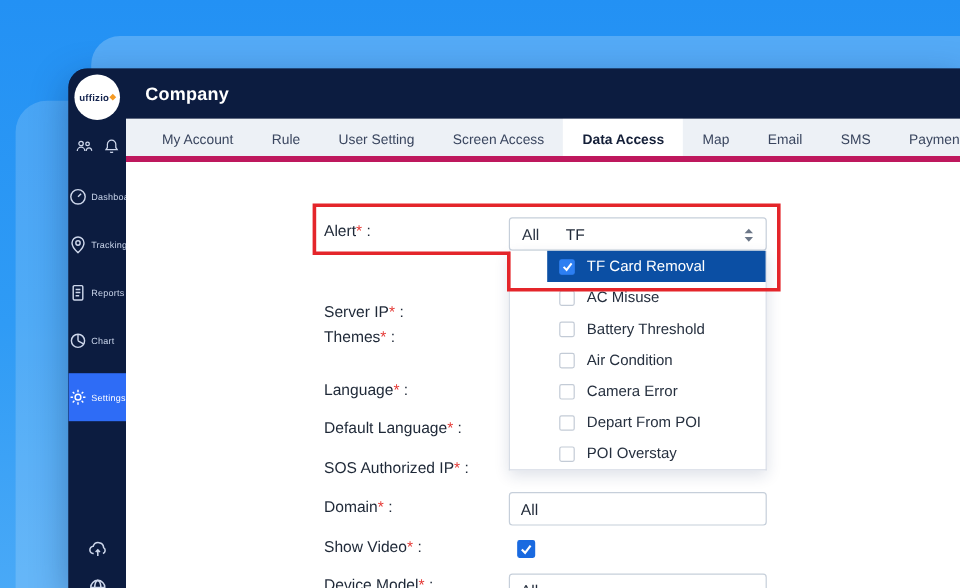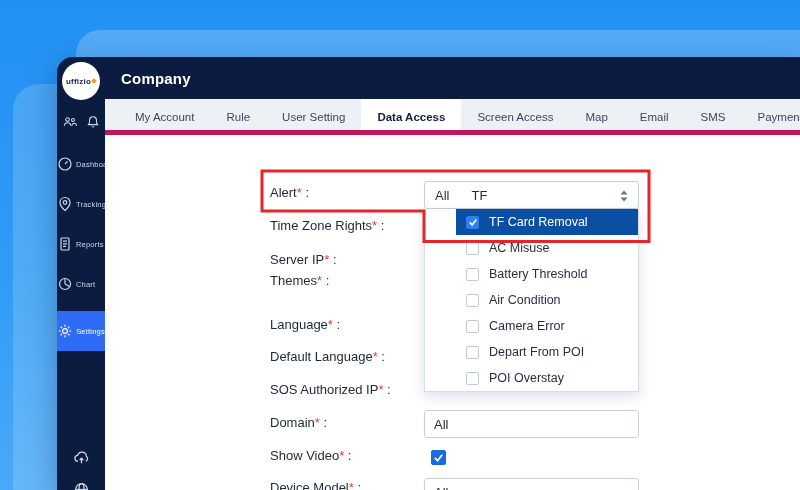--- a/index.html
+++ b/index.html
@@ -201,31 +201,30 @@
     <div class="header">
       <span class="header-title">Company</span>
     </div>
 
     <div class="main">
 
       <div class="tabs">
         <span class="tab">My Account</span>
         <span class="tab">Rule</span>
         <span class="tab">User Setting</span>
+        <span class="tab">Screen Access</span>
         <span class="tab active">Data Access</span>
-        <span class="tab">Screen Access</span>
         <span class="tab">Map</span>
         <span class="tab">Email</span>
         <span class="tab">SMS</span>
         <span class="tab">Payment Gateway</span>
 
       </div>
 
       <div class="form-label lbl-0"><span>Alert</span><span class="req">*</span> <span>:</span></div>
-      <div class="form-label lbl-1"><span>Time Zone Rights</span><span class="req">*</span> <span>:</span></div>
       <div class="form-label lbl-2"><span>Server IP</span><span class="req">*</span> <span>:</span></div>
       <div class="form-label lbl-3"><span>Themes</span><span class="req">*</span> <span>:</span></div>
       <div class="form-label lbl-4"><span>Language</span><span class="req">*</span> <span>:</span></div>
       <div class="form-label lbl-5"><span>Default Language</span><span class="req">*</span> <span>:</span></div>
       <div class="form-label lbl-6"><span>SOS Authorized IP</span><span class="req">*</span> <span>:</span></div>
       <div class="form-label lbl-7"><span>Domain</span><span class="req">*</span> <span>:</span></div>
       <div class="form-label lbl-8"><span>Show Video</span><span class="req">*</span> <span>:</span></div>
       <div class="form-label lbl-9"><span>Device Model</span><span class="req">*</span> <span>:</span></div>
 
       <div class="select-box">

